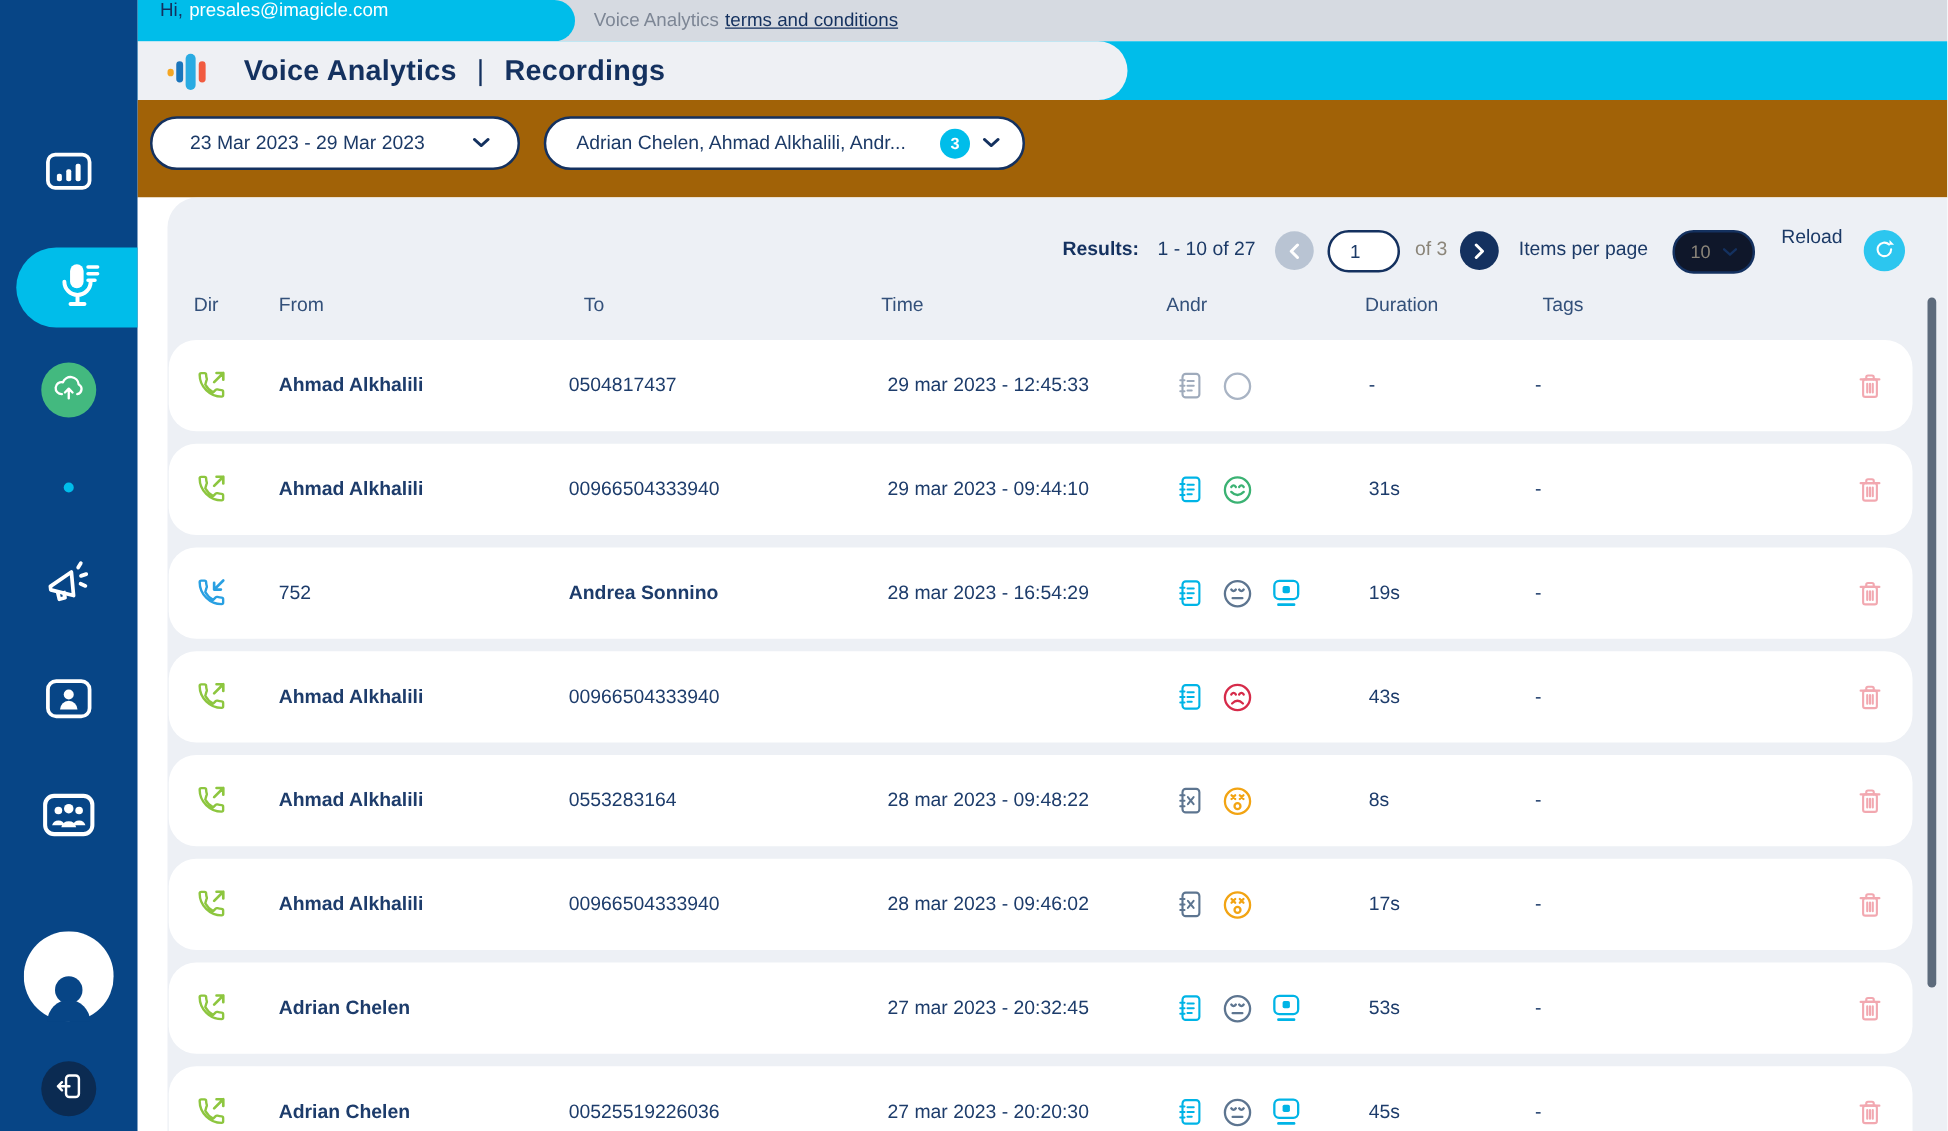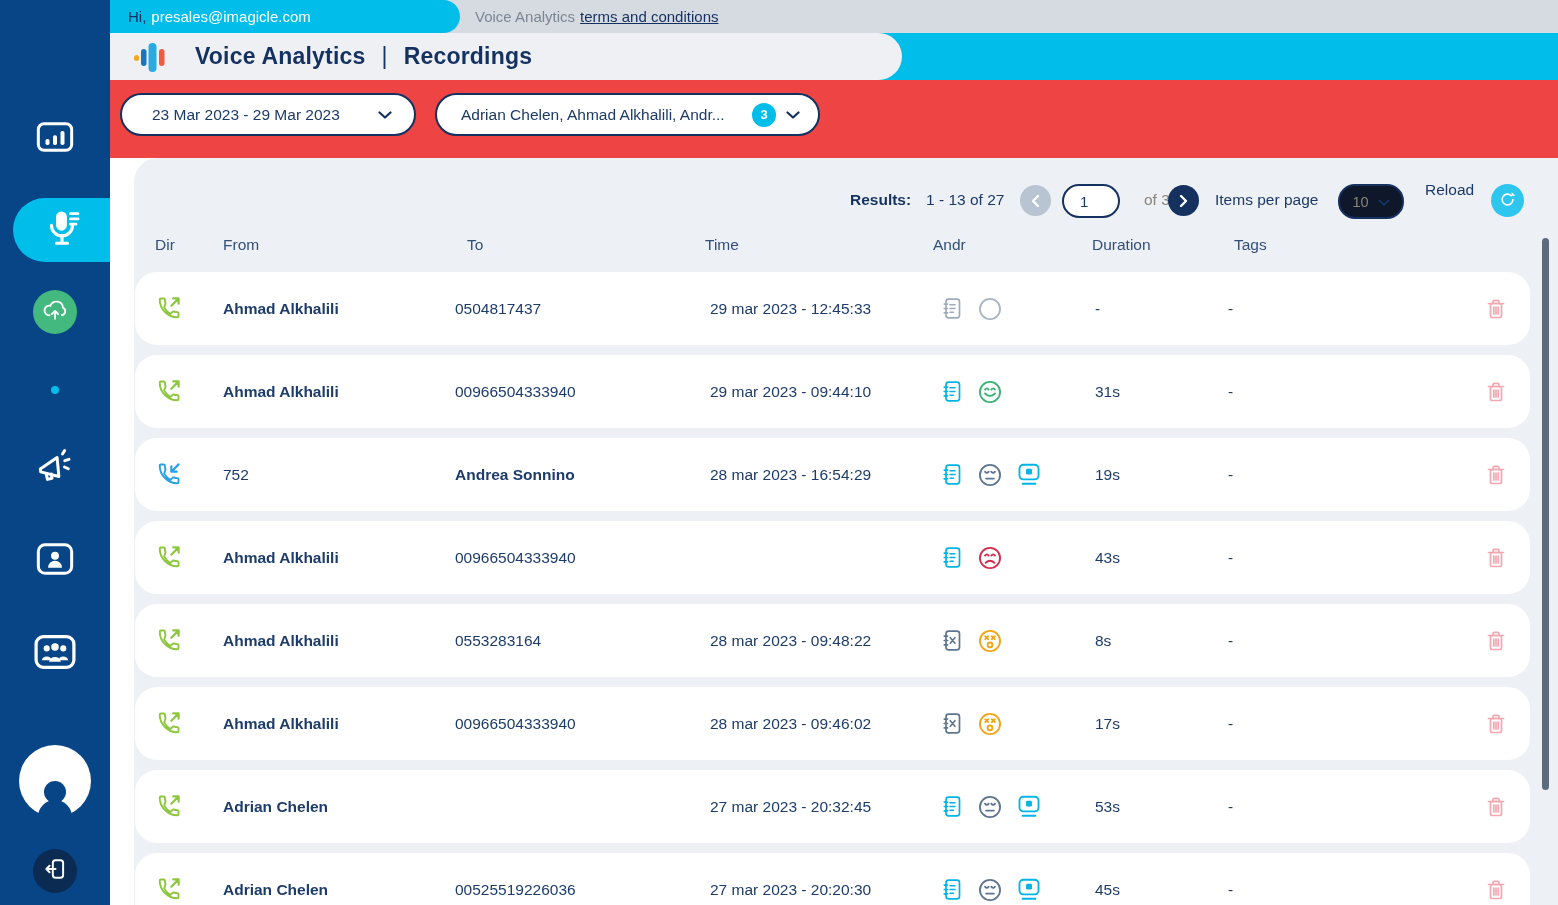--- a/index.html
+++ b/index.html
@@ -15,36 +15,36 @@
   .side-upload  { position:absolute; left:33px; top:290px; width:44px; height:44px; background:#43b97f; border-radius:50%; display:flex; align-items:center; justify-content:center; cursor:pointer; }
   .side-dot     { position:absolute; left:51px; top:386px; width:8px; height:8px; border-radius:50%; background:#00bdea; }
   .side-mega    { top:448px; height:42px; }
   .side-contact { top:543px; height:36px; }
   .side-people  { top:636px; height:36px; }
   .side-avatar  { position:absolute; left:19px; top:745px; width:72px; height:72px; cursor:pointer; }
   .side-logout  { position:absolute; left:33px; top:849px; width:44px; height:44px; background:#0b2b52; border-radius:50%; display:flex; align-items:center; justify-content:center; cursor:pointer; }
 
   
   .topstrip { position:absolute; left:110px; top:0; width:1448px; height:33px; background:#d6dae1; }
-  .greeting-pill { position:absolute; left:0; top:0; width:350px; height:33px; background:#00bdea; border-radius:0 17px 17px 0; display:flex; align-items:center; padding-left:18px; font-size:15px; }
+  .greeting-pill { position:absolute; left:0; top:0; width:350px; height:33px; background:#00bdea; border-radius:0 17px 17px 0; display:flex; align-items:flex-start; padding-left:18px; font-size:15px; }
   .greeting-pill .hi { color:#14315f; margin-right:5px; }
   .greeting-pill .mail { color:#ffffff; }
   .top-center { position:absolute; left:365px; top:0; height:33px; display:flex; align-items:center; font-size:15px; }
   .top-center .app-label { color:#7d8695; margin-right:5px; }
   .top-center .terms { color:#14315f; text-decoration:underline; cursor:pointer; }
 
   
   .headerbar { position:absolute; left:110px; top:33px; width:1448px; height:47px; background:#00bdea; }
   .header-pill { position:absolute; left:0; top:0; width:792px; height:47px; background:#eef0f4; border-radius:0 28px 28px 0; display:flex; align-items:center; }
   .logo { margin-left:23px; display:flex; align-items:flex-end; height:34px; }
   .title { margin-left:28px; font-size:23px; font-weight:bold; color:#14315f; letter-spacing:.2px; display:flex; align-items:center; gap:16px; }
   .title .sep { font-weight:normal; color:#14315f; }
 
   
-  .filterbar { position:absolute; left:110px; top:80px; width:1448px; height:78px; background:#ef4444;padding-left:15px; }
+  .filterbar { position:absolute; left:110px; top:80px; width:1448px; height:78px; background:#a16207;padding-left:15px; }
   .pill { position:absolute; background:#fff; border:2.5px solid #14315f; border-radius:22px; display:flex; align-items:center; color:#1c3a67; font-size:15.5px; cursor:pointer; }
   .date-pill  { left:10px;  top:13px; width:296px; height:43px; padding:0 22px 0 30px; justify-content:space-between; }
   .users-pill { left:325px; top:13px; width:385px; height:43px; padding:0 18px 0 24px; }
   .users-pill .u-text { flex:1; white-space:nowrap; overflow:hidden; }
   .badge { width:24px; height:24px; border-radius:50%; background:#00bdea; color:#fff; font-size:13px; font-weight:bold; display:flex; align-items:center; justify-content:center; margin:0 10px 0 6px; flex:none; }
   .senti-all { position:absolute; left:730px; top:96px; width:38px; height:38px; border-radius:50%; border:3px solid #00c0ea; background:#fff; display:flex; align-items:center; justify-content:center; cursor:pointer; }
   .dots { display:grid; grid-template-columns:11px 11px; grid-gap:3px; }
   .dots i { width:11px; height:11px; border-radius:50%; }
   .senti-face { position:absolute; top:101px; width:28px; height:28px; cursor:pointer; }
   .sf-sad{left:780px} .sf-neutral{left:824px} .sf-happy{left:868px} .sf-surprised{left:912px}
@@ -58,21 +58,21 @@
   
   .content { position:absolute; left:110px; top:158px; width:1448px; height:747px; background:#fff; overflow:hidden; }
   .gray-panel { position:absolute; left:24px; top:0; width:1424px; height:747px; background:#edf0f5; border-radius:24px 0 0 0; }
 
   .results-row { position:absolute; top:0; left:0; width:1448px; height:70px; font-size:15.5px; color:#1c3a67; }
   .results-row > * { position:absolute; }
   .res-label { left:740px; top:33px; font-weight:bold; color:#14315f; }
   .res-range { left:816px; top:33px; }
   .page-prev { left:910px; top:27px; width:31px; height:31px; border-radius:50%; background:#b9c4d3; border:none; display:flex; align-items:center; justify-content:center; cursor:default; }
   .page-input { left:952px; top:26px; width:58px; height:34px; border:2.5px solid #14315f; border-radius:17px; text-align:left; padding-left:16px; font-size:15px; color:#1c3a67; outline:none; font-family:"Liberation Sans",sans-serif; background:#fff; }
-  .page-of { left:1022px; top:33px; color:#8b8579;margin-left:12px; }
+  .page-of { left:1022px; top:33px; color:#8b8579; }
   .page-next { left:1058px; top:27px; width:31px; height:31px; border-radius:50%; background:#14315f; border:none; display:flex; align-items:center; justify-content:center; cursor:pointer; }
   .ipp-label { left:1105px; top:33px;text-align:right; }
   .ipp-pill { left:1228px; top:26px; width:66px; height:35px; border:2.5px solid #14315f; border-radius:17px; display:flex; align-items:center; justify-content:center; gap:9px; background:#0f172a; cursor:pointer; }
   .ipp-pill .v { color:#8b8579; font-size:14.5px; }
   .reload-label { left:1315px; top:23px;text-align:right; }
   .reload-btn { left:1381px; top:26px; width:33px; height:33px; border-radius:50%; background:#2cc6ef; border:none; display:flex; align-items:center; justify-content:center; cursor:pointer; }
 
   .thead { position:absolute; top:78px; left:0; width:1448px; height:30px; font-size:15.5px; color:#33507a; }
   .thead span { position:absolute; }
   .th-0{left:45px} .th-1{left:113px} .th-2{left:357px} .th-3{left:595px} .th-4{left:823px} .th-5{left:982px} .th-6{left:1124px}
@@ -270,21 +270,21 @@
             <path d="M15.8 12.5l5 5M20.8 12.5l-5 5" stroke="#fff" stroke-width="1.8" stroke-linecap="round"></path>
           </svg></span>
     </button>
   </div>
 
   <div class="content">
     <div class="gray-panel"></div>
 
     <div class="results-row">
       <span class="res-label">Results:</span>
-      <span class="res-range">1 - 13 of 27</span>
+      <span class="res-range">1 - 10 of 27</span>
       <button class="page-prev">
           <svg width="11" height="14" viewBox="0 0 11 14">
             <path d="M8 2L3 7l5 5" fill="none" stroke="#fff" stroke-width="2.4" stroke-linecap="round" stroke-linejoin="round"></path>
           </svg>
         </button>
       <input class="page-input" value="1" style="">
       <span class="page-of">of 3</span>
       <button class="page-next">
           <svg width="11" height="14" viewBox="0 0 11 14">
             <path d="M3 2l5 5-5 5" fill="none" stroke="#fff" stroke-width="2.4" stroke-linecap="round" stroke-linejoin="round"></path>

